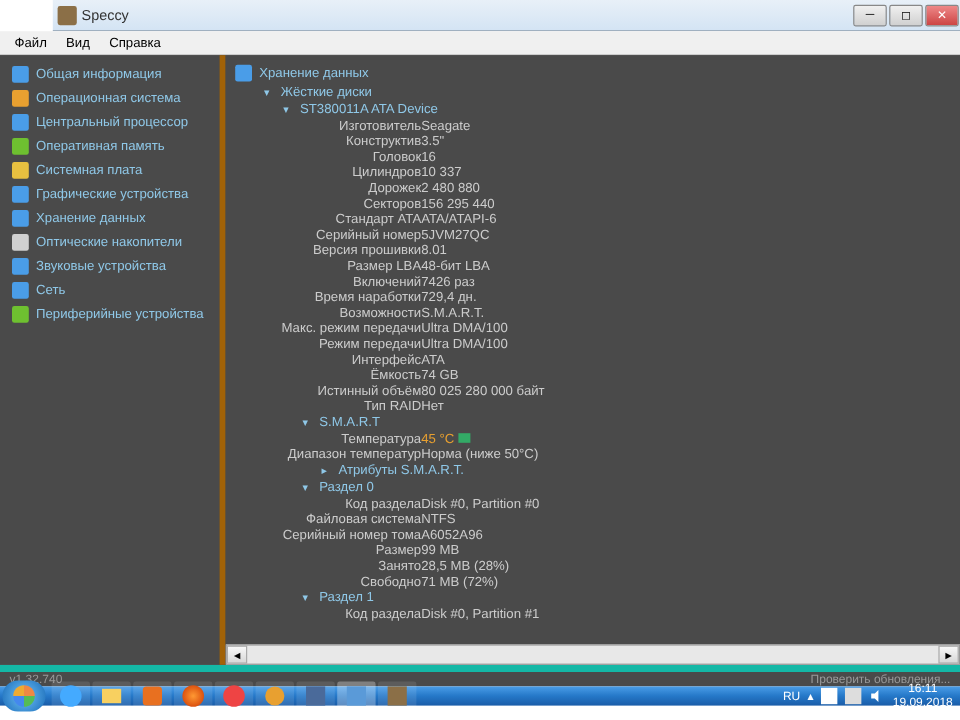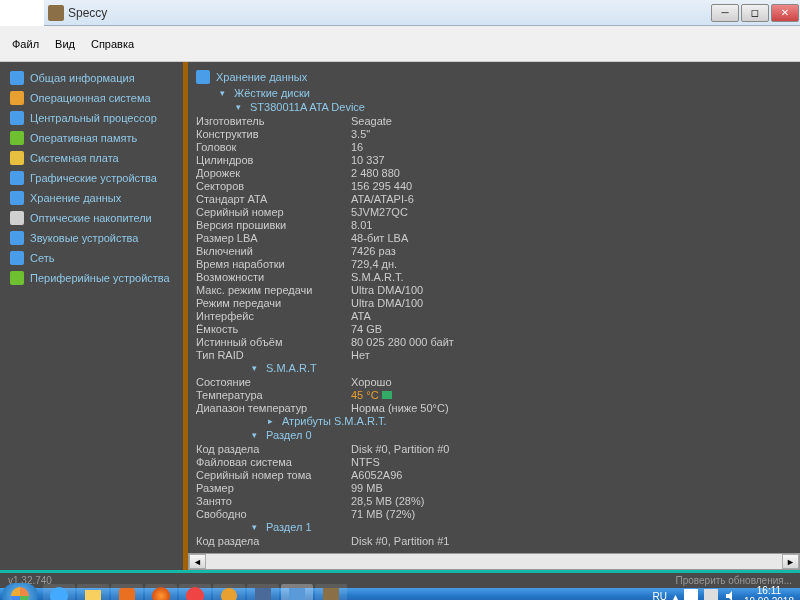--- a/index.html
+++ b/index.html
@@ -5,47 +5,47 @@
 * { margin: 0; padding: 0; box-sizing: border-box; font-family: "Segoe UI", Tahoma, sans-serif; }
 body { width: 800px; height: 600px; overflow: hidden; background: #fff; }
 
 .titlebar { height: 26px; background: linear-gradient(#e8f0f8,#d4e4f4); display: flex; align-items: center; border-bottom: 1px solid #a0b0c0; margin-left: 44px; }
 .titlebar-icon { width: 16px; height: 16px; margin: 0 4px; background: #8b6f47; border-radius: 2px; }
 .titlebar-title { font-size: 12px; color: #333; flex: 1; }
 .tb-btns { display: flex; }
 .tb-btn { width: 28px; height: 18px; margin: 0 1px; display: flex; align-items: center; justify-content: center; font-size: 10px; border: 1px solid #888; background: linear-gradient(#f0f0f0,#d0d0d0); border-radius: 2px; cursor: pointer; }
 .tb-close { background: linear-gradient(#e88,#c44); color: #fff; }
 
-.menubar { height: 36px; background: #f0f0f0; display: flex; align-items: center; padding: 0 4px; border-bottom: 1px solid #ccc; }
+.menubar { height: 20px; background: #f0f0f0; display: flex; align-items: center; padding: 0 4px; border-bottom: 1px solid #ccc; }
 .menu-item { font-size: 11px; padding: 2px 8px; cursor: pointer; }
 
 .main { display: flex; height: 508px; background: #4a4a4a; }
 
 .sidebar { width: 188px; background: #4a4a4a; padding: 6px 4px; border-right: 5px solid #a16207; }
 .side-item { display: flex; align-items: center; padding: 3px 6px; font-size: 11px; color: #8fc8e8; cursor: pointer; gap: 6px; }
 .side-icon { width: 14px; height: 14px; display: inline-block; }
 
 .content { flex: 1; position: relative; background: #4a4a4a; overflow: hidden; }
 .content-inner { padding: 6px 8px 6px 8px; height: 490px; overflow-y: auto; font-size: 11px; color: #ccc; }
 .hscroll { position: absolute; bottom: 0; left: 0; right: 0; height: 17px; background: #e8e8e8; border: 1px solid #999; display: flex; align-items: center; }
 .hs-btn { width: 17px; height: 15px; background: linear-gradient(#f8f8f8,#d8d8d8); border: 1px solid #aaa; display: flex; align-items: center; justify-content: center; font-size: 9px; cursor: pointer; }
 .hs-track { flex: 1; }
 
 .tree-root { display: flex; align-items: center; gap: 6px; color: #8fc8e8; padding: 2px 0; }
 .tree-node { display: flex; align-items: center; gap: 4px; color: #8fc8e8; padding: 1px 0; cursor: pointer; }
 .toggle { color: #8fc8e8; font-size: 9px; display: inline-block; width: 10px; }
 .ind1 { padding-left: 24px; } .ind2 { padding-left: 40px; } .ind3 { padding-left: 56px; } .ind4 { padding-left: 72px; }
 
-.kv { display: flex; padding: 0.5px 0; }
+.kv { display: flex; padding: 0.5px 0; text-align: right; }
 .kv .k { width: 155px; color: #ccc; }
 .kv .v { color: #ccc; }
 .v.temp { color: #e8a030; }
 .temp-icon { display: inline-block; width: 10px; height: 8px; background: #3a6; margin-left: 3px; }
 
-.statusbar { height: 18px; background: #4a4a4a; display: flex; align-items: center; justify-content: space-between; padding: 0 8px; font-size: 10px; color: #999; border-top: 3px solid #14b8a6; }
+.statusbar { height: 18px; background: #4a4a4a; display: flex; align-items: center; justify-content: space-between; padding: 0 8px; font-size: 10px; color: #999; border-top: 6px solid #14b8a6; }
 
 .taskbar { height: 16px; background: linear-gradient(#4a9de8,#2578c8,#1a5ca8); display: flex; align-items: center; padding: 0 2px; }
 .start-btn { width: 36px; height: 26px; background: radial-gradient(circle,#6ec0f8,#1a6cb8); border-radius: 13px; margin-right: 4px; cursor: pointer; display:flex; align-items:center; justify-content:center; }
 .start-orb { width:18px; height:18px; border-radius:50%; background: conic-gradient(#e84 0 90deg,#5b5 90deg 180deg,#48e 180deg 270deg,#ea3 270deg 360deg); }
 .task-item { width: 32px; height: 24px; margin: 0 1px; background: rgba(255,255,255,0.1); border-radius: 2px; display: flex; align-items: center; justify-content: center; cursor: pointer; }
 .tray { margin-left: auto; display: flex; align-items: center; gap: 6px; color: #fff; font-size: 10px; padding: 0 4px; }
 .tray-icon { width: 14px; height: 14px; }
 .ic-ff { background: radial-gradient(#ff9933,#cc3300); border-radius:50%; width:18px; height:18px; }
 .ic-opera { background:#e44; border-radius:50%; width:18px; height:18px; }
 .ic-ie { background:#4af; border-radius:50%; width:18px;height:18px; }
@@ -204,24 +204,20 @@
           <span class="k">Истинный объём</span>
           <span class="v">80 025 280 000 байт</span>
         </div>
         <div class="kv ind3">
           <span class="k">Тип RAID</span>
           <span class="v">Нет</span>
         </div>
         <div class="tree-node ind3">
           <span class="toggle">▾</span>
           <span>S.M.A.R.T</span>
-        </div>
-        <div class="kv ind4">
-          <span class="k">Состояние</span>
-          <span class="v">Хорошо</span>
         </div>
         <div class="kv ind4">
           <span class="k">Температура</span>
           <span class="v temp">45 °C<span class="temp-icon"></span></span>
         </div>
         <div class="kv ind4">
           <span class="k">Диапазон температур</span>
           <span class="v">Норма (ниже 50°C)</span>
         </div>
         <div class="tree-node ind4">

